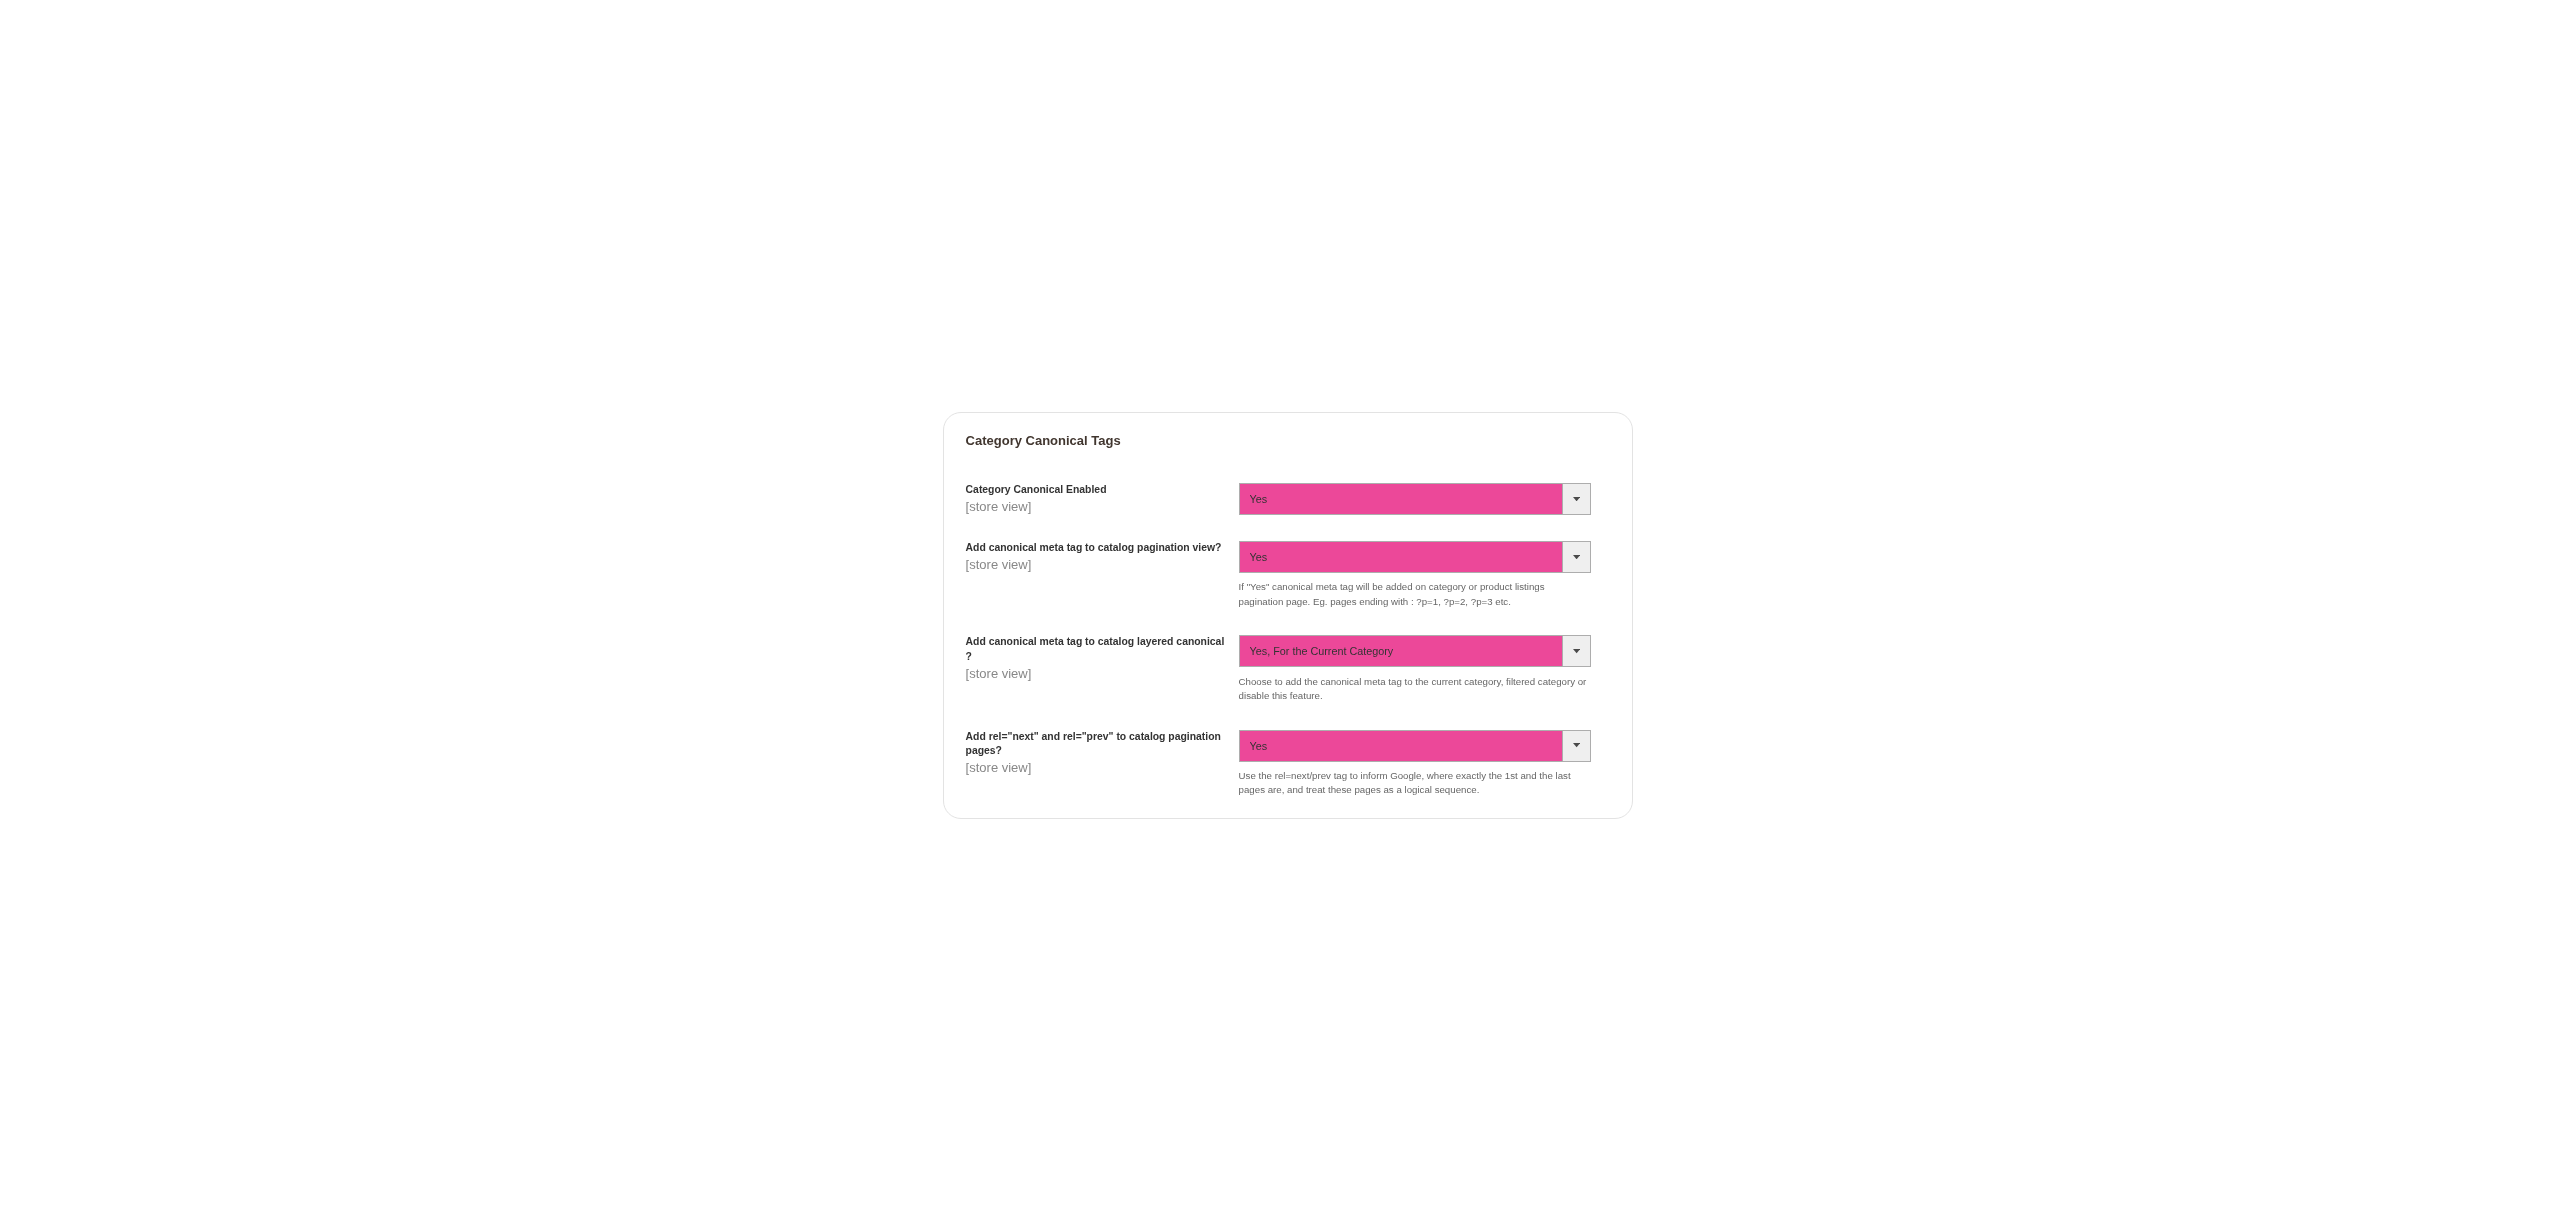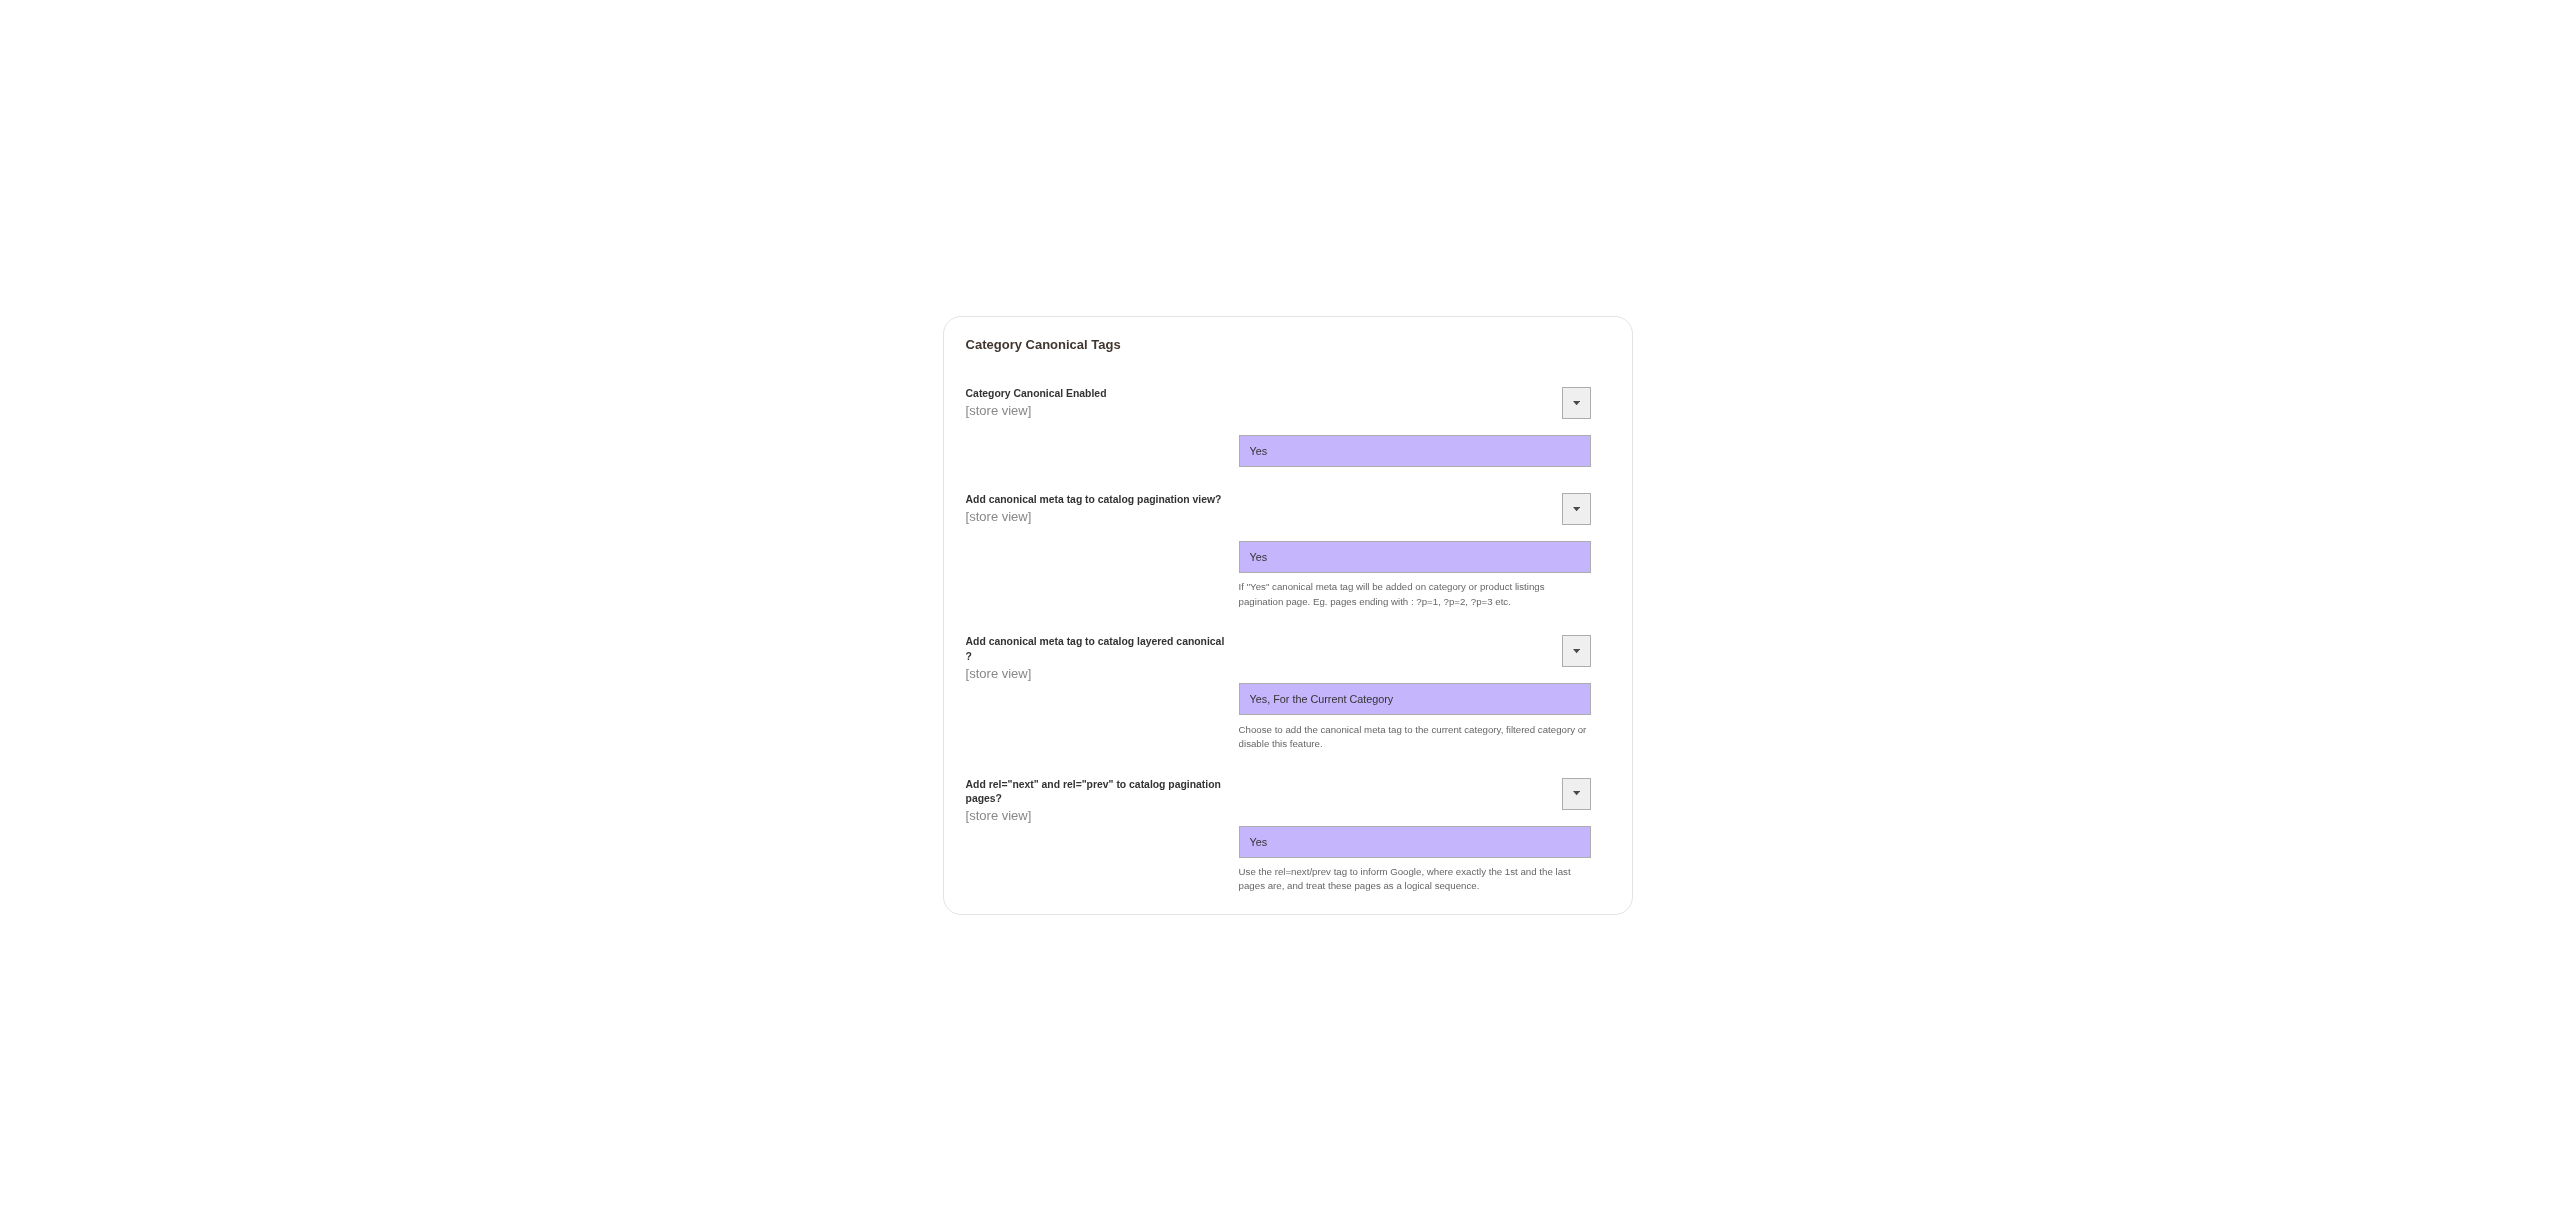--- a/index.html
+++ b/index.html
@@ -62,30 +62,29 @@
       max-width: 352px;
     }
     .select-wrapper {
       position: relative;
       width: 100%;
     }
     .select-field {
       width: 100%;
       height: 32px;
       border: 0.7px solid #adadad;
-      background: #c4b5fd;
+      background: #ec4899;
       padding: 0 35px 0 10px;
       font-size: 10.8px;
       color: #333333;
       appearance: none;
       -webkit-appearance: none;
       -moz-appearance: none;
       cursor: pointer;
       font-family: inherit;
-      margin-top: 48px;
     }
     .select-arrow-btn {
       position: absolute;
       right: 0;
       top: 0;
       width: 29px;
       height: 32px;
       background: #efefef;
       border-left: 0.7px solid #adadad;
       border-top: 0.7px solid #adadad;

